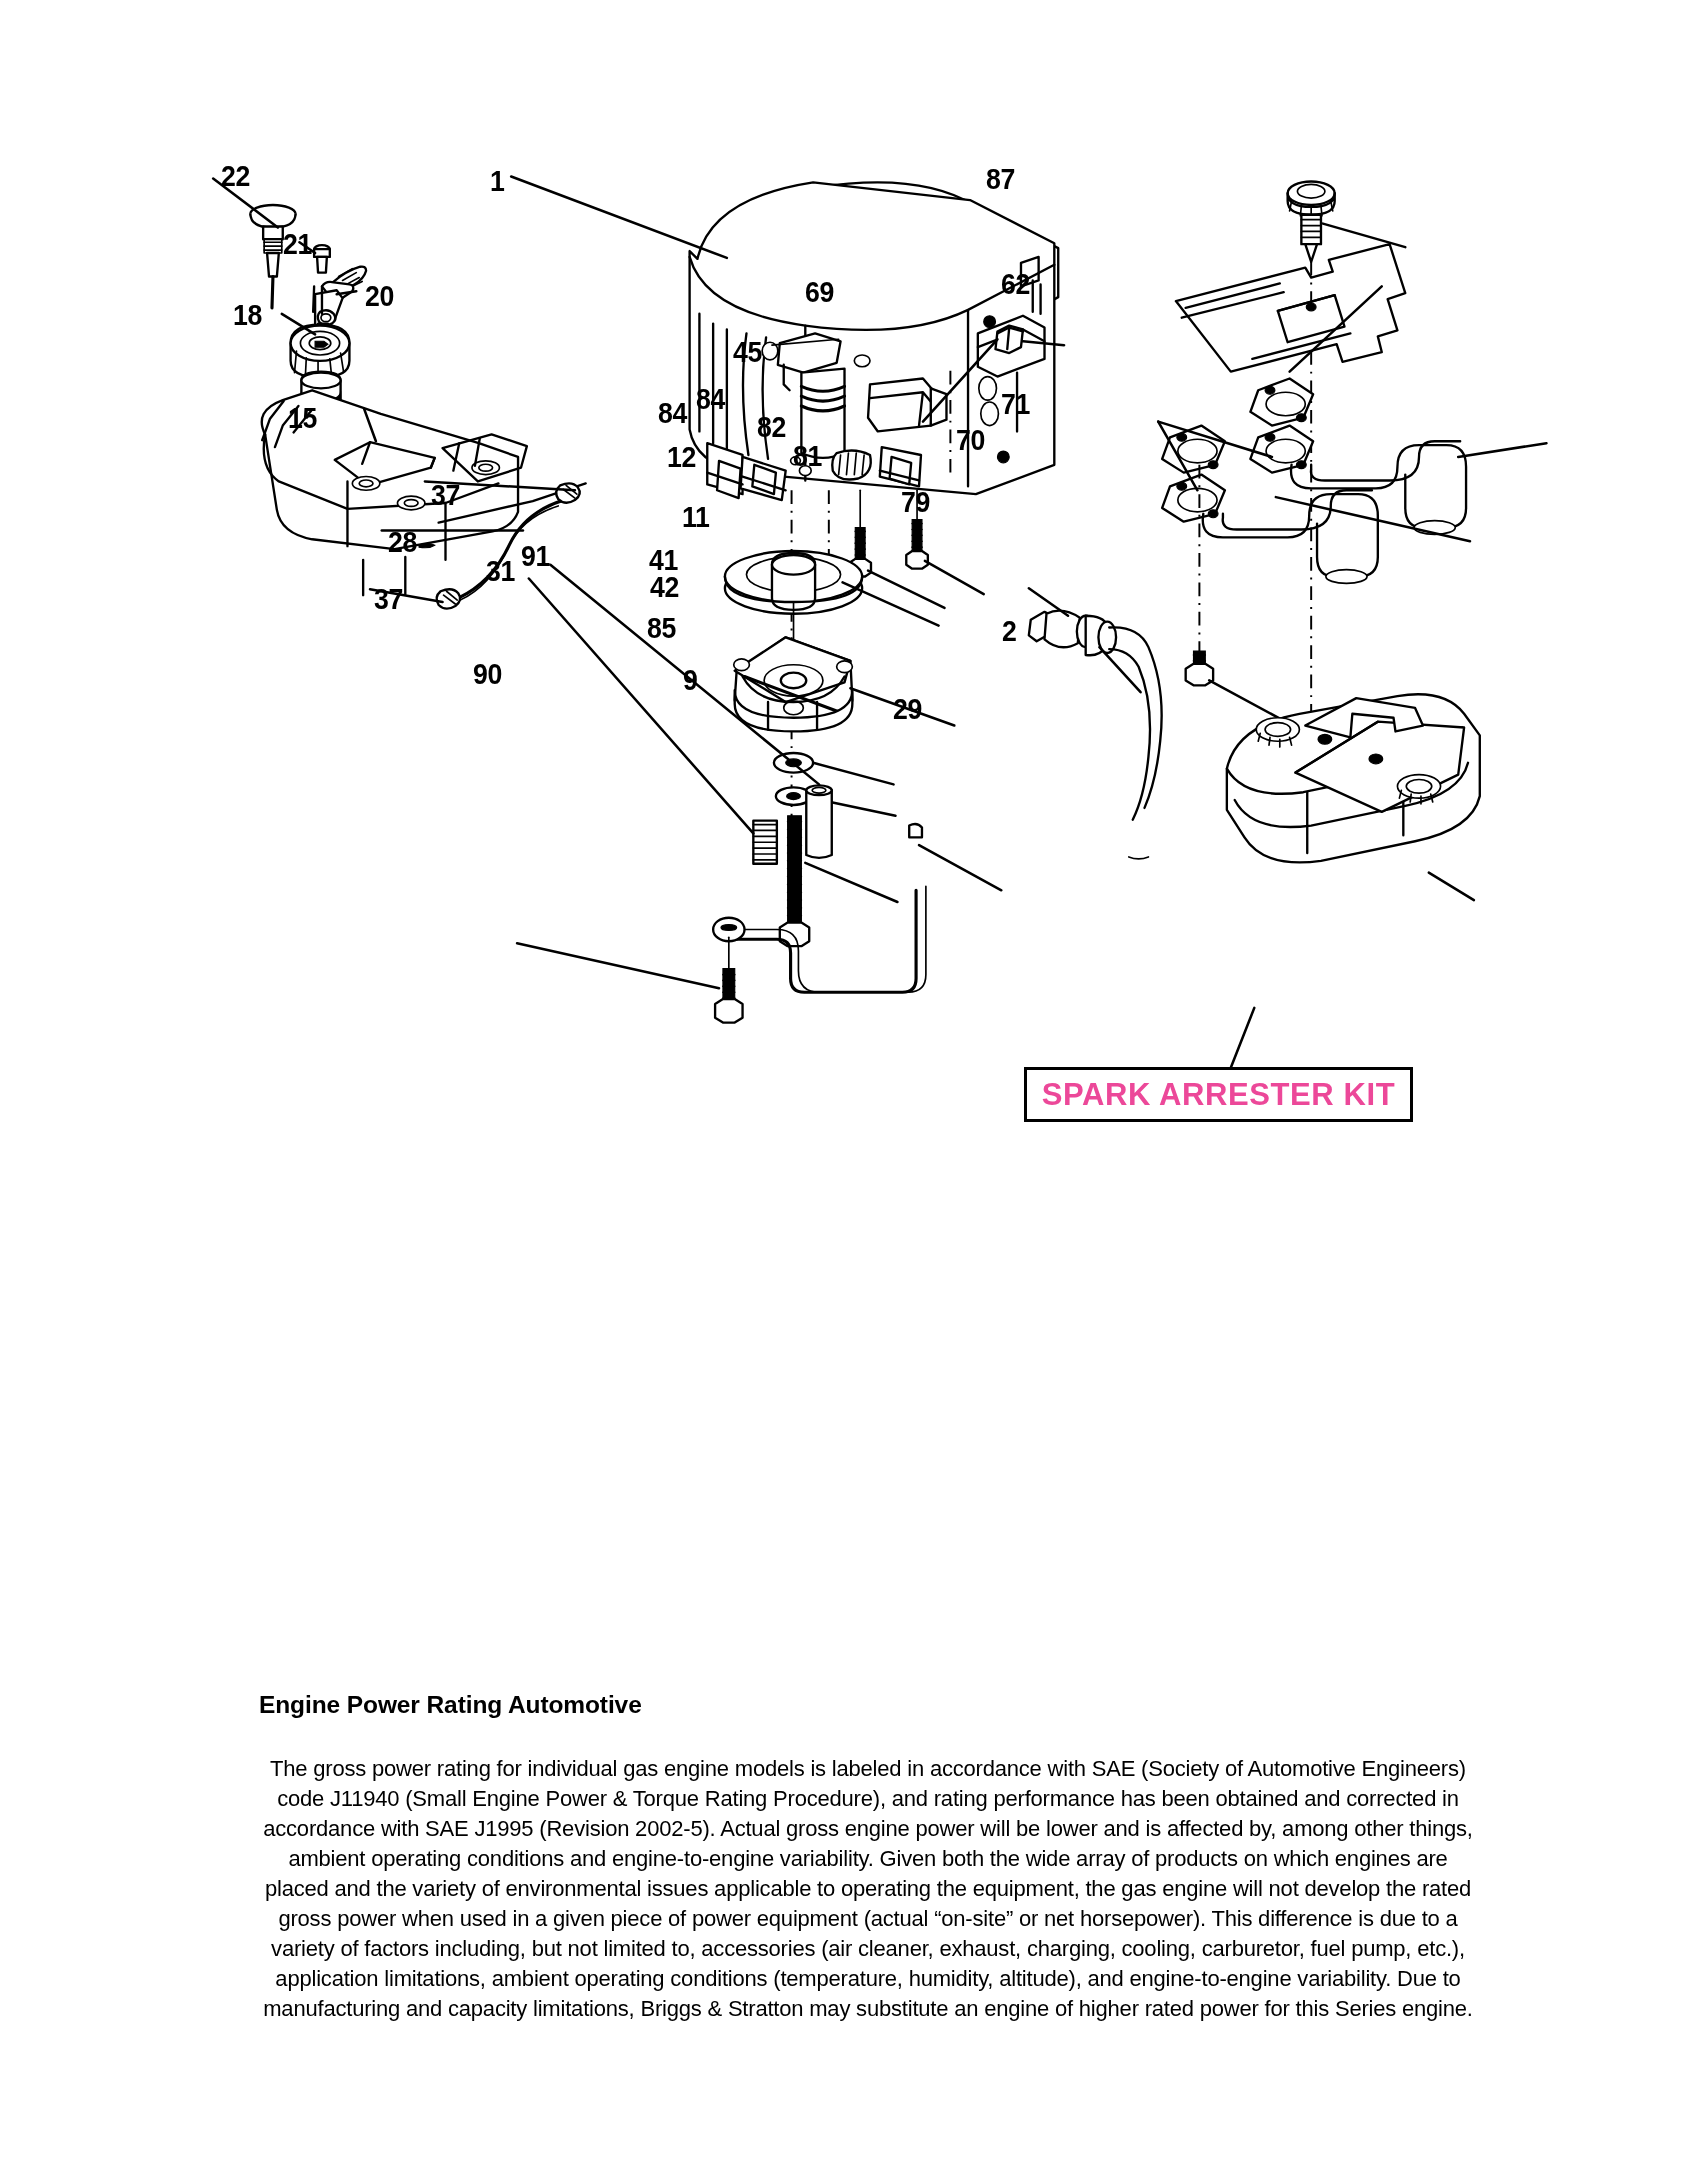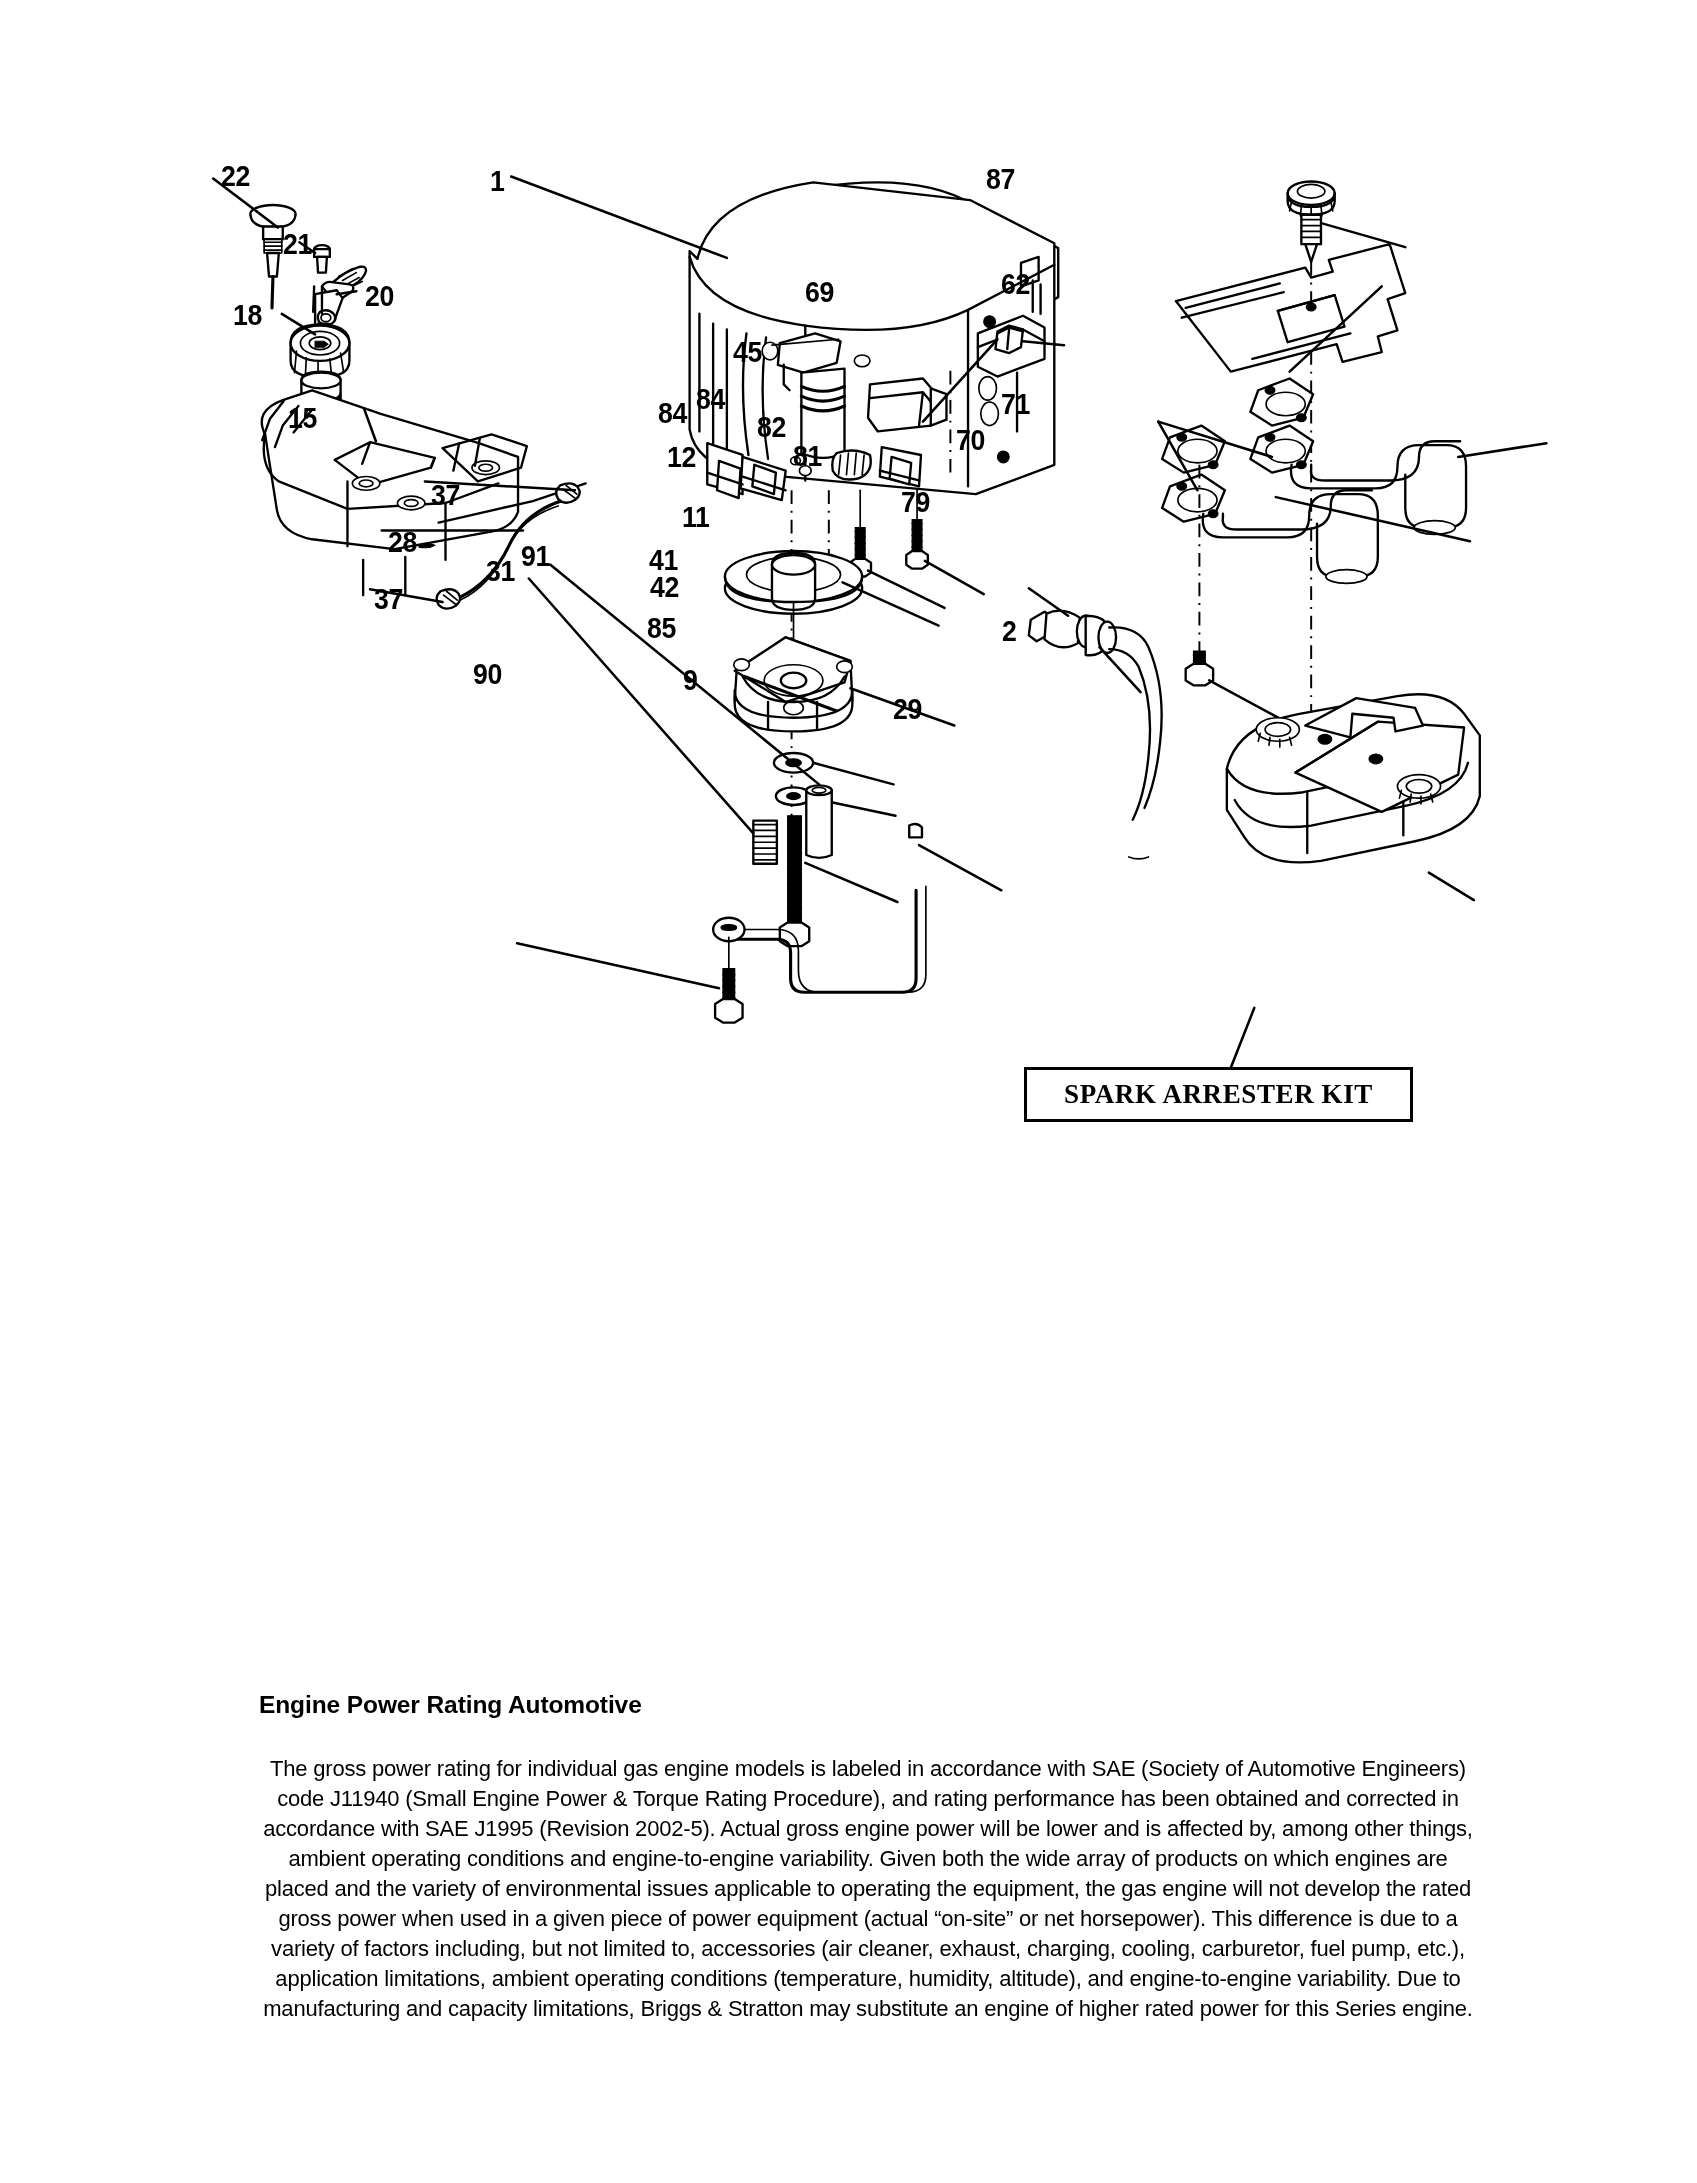--- a/index.html
+++ b/index.html
@@ -57,25 +57,25 @@
     width: 389px;
     height: 55px;
     border: 3.9px solid #000;
     background: #fff;
     box-sizing: border-box;
     display: flex;
     align-items: center;
     justify-content: center;
   }
   #spark-kit-label {
-    font-family: Liberation Serif, serif;
+    font-family: Liberation Sans, sans-serif;
     font-weight: bold;
-    font-size: 27px;
+    font-size: 31px;
     letter-spacing: 0.6px;
-    color: #000000;
+    color: #ec4899;
     white-space: nowrap;
   }
   
   #text-block {
     position: absolute;
     left: 238px;
     top: 1691px;
     width: 1218px;
   }
   #rating-heading {

